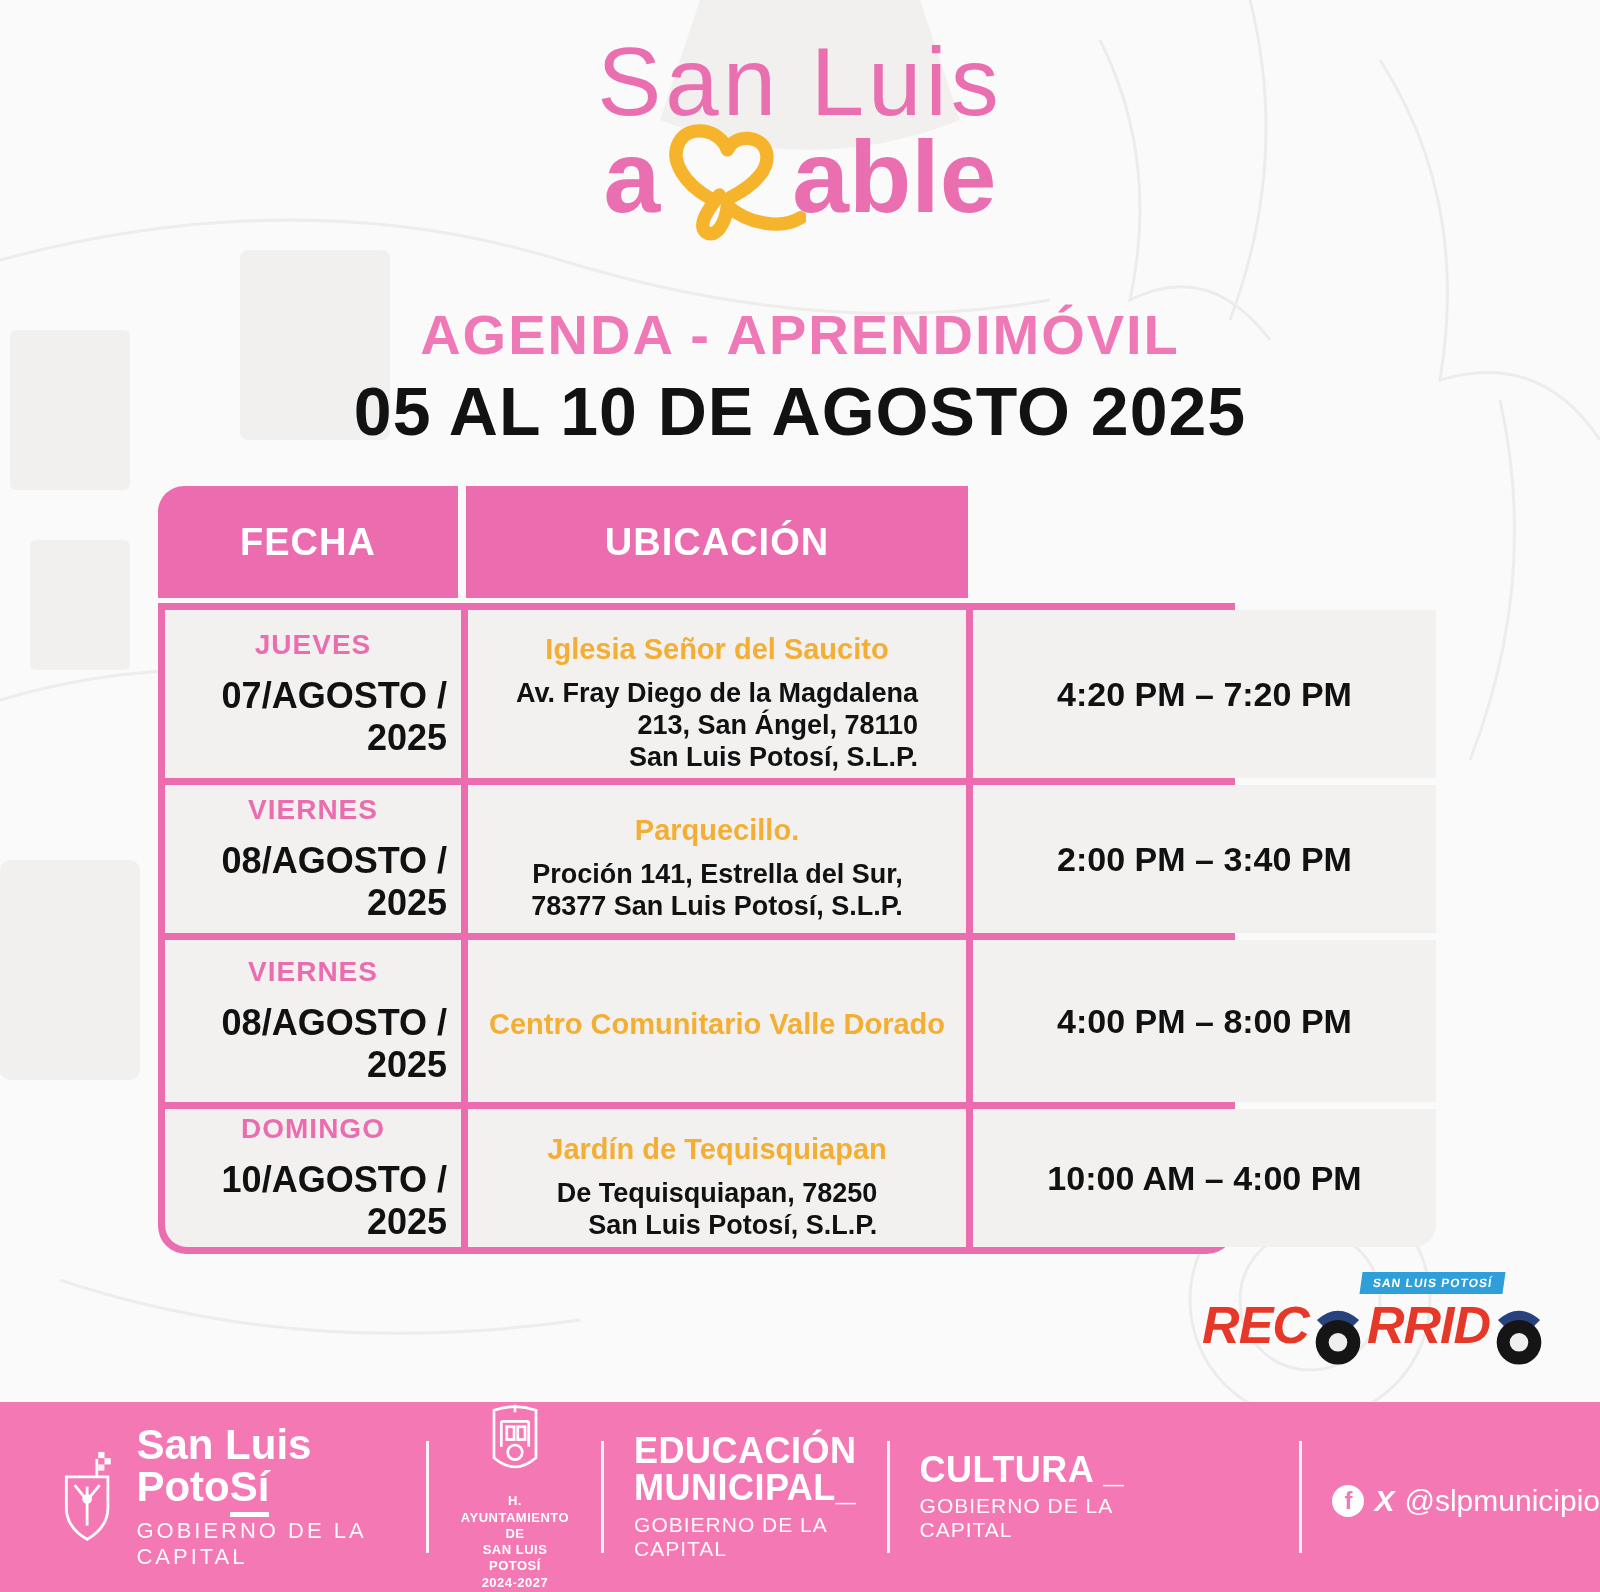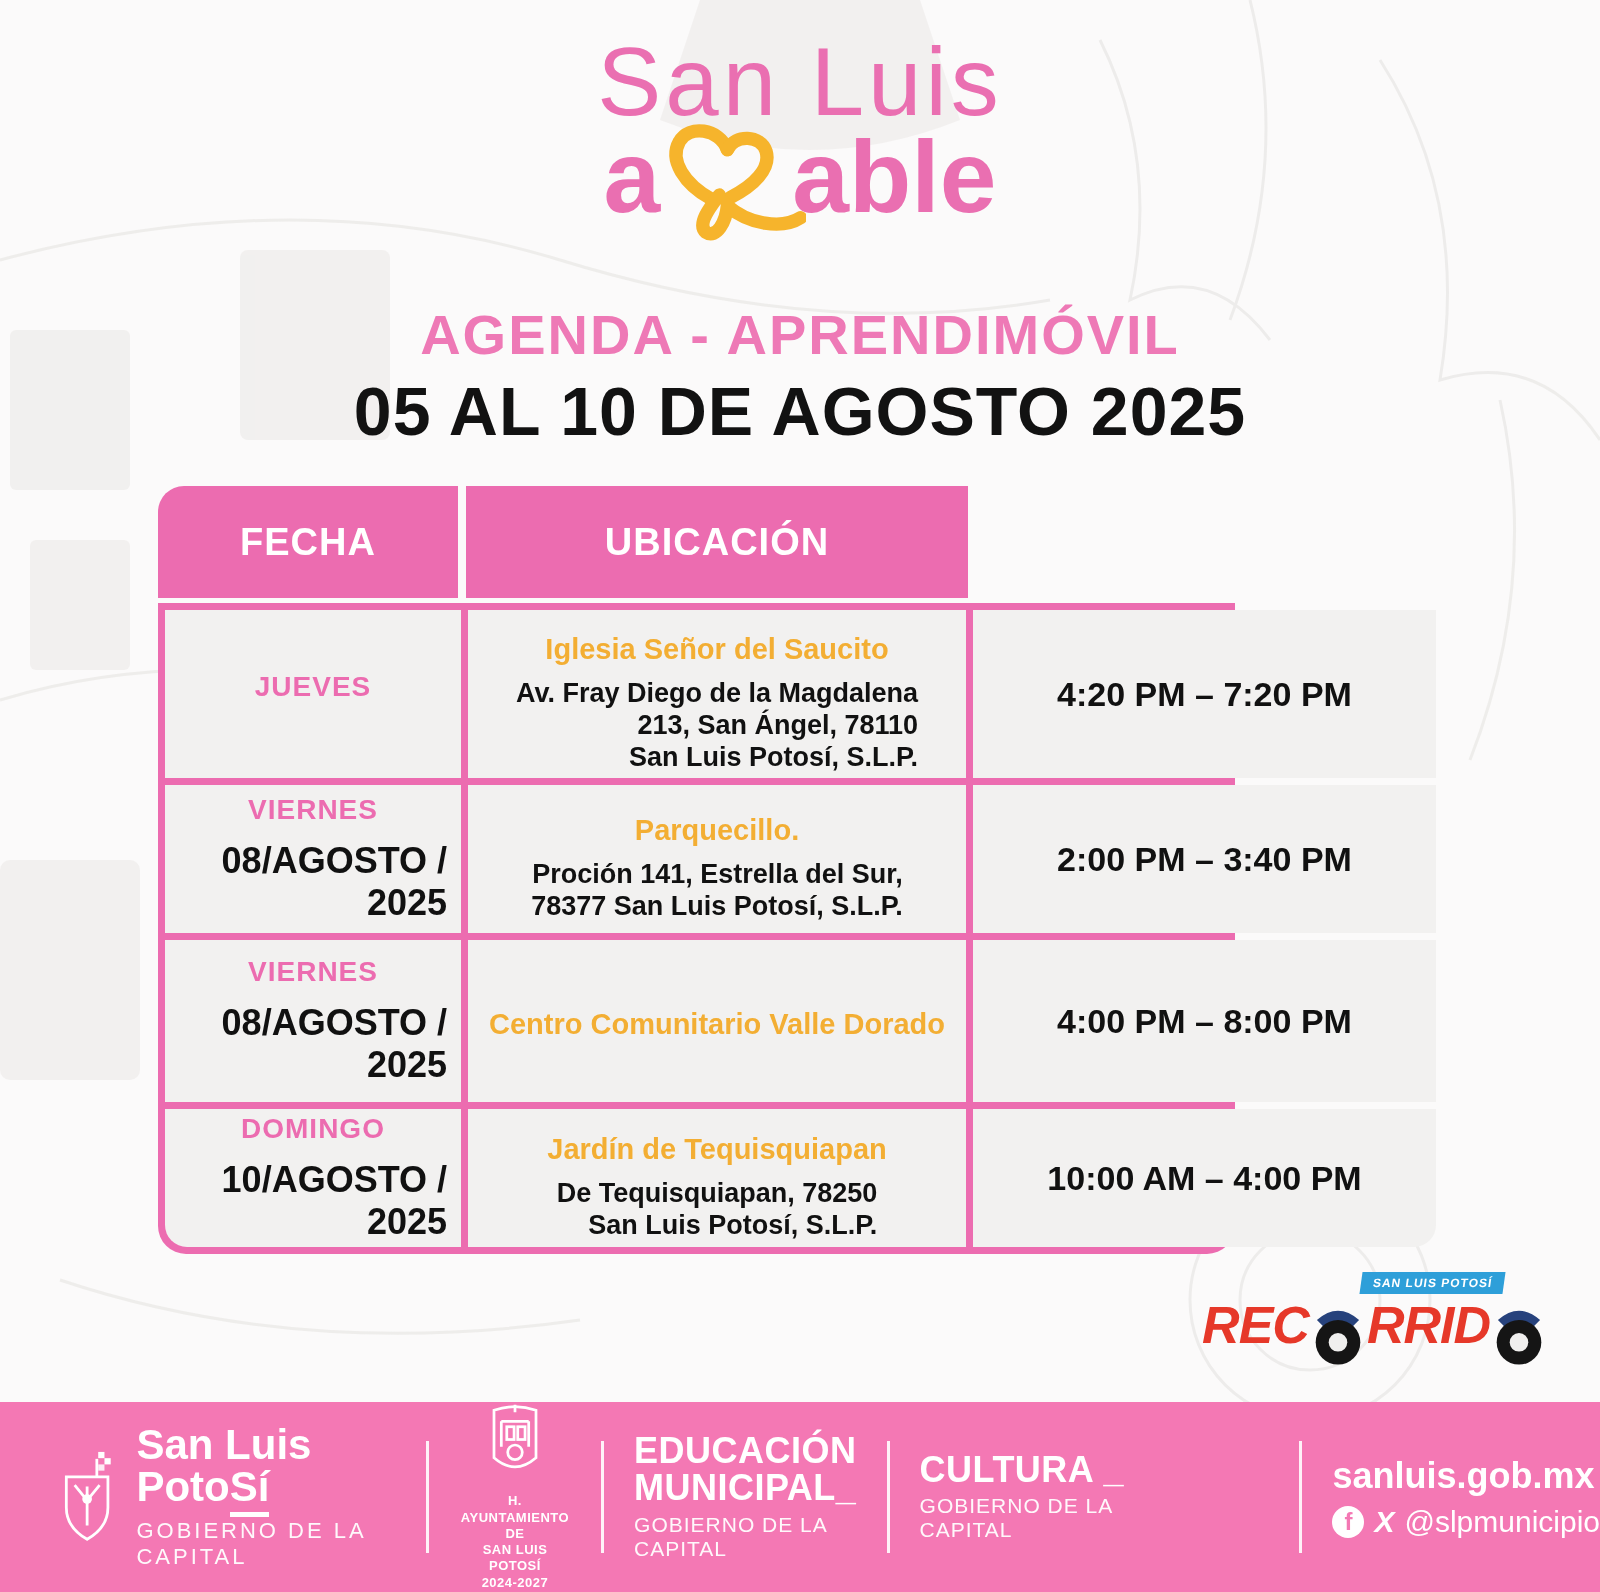--- a/index.html
+++ b/index.html
@@ -114,20 +114,21 @@
 
 <div class="schedule">
   <div class="sched-head">
     <div class="head-cell first">FECHA</div>
     <div class="head-cell">UBICACIÓN</div>
   </div>
   <div class="sched-body">
 
     <div class="cell">
       <div class="day">JUEVES</div>
+      <div class="date">07/AGOSTO / 2025</div>
     </div>
     <div class="cell">
       <div class="venue">Iglesia Señor del Saucito</div>
       <div class="address">
         <div>Av. Fray Diego de la Magdalena</div>
         <div>213, San Ángel, 78110</div>
         <div>San Luis Potosí, S.L.P.</div>
       </div>
     </div>
     <div class="cell">
@@ -248,21 +249,20 @@
   <div class="f-divider"></div>
 
   <div class="dep cultura-block">
     <div class="dep-big">CULTURA _</div>
     <div class="dep-sub">GOBIERNO DE LA CAPITAL</div>
   </div>
 
   <div class="f-divider"></div>
 
   <div class="web">
-    <div class="web-url">sanluis.gob.mx</div>
     <div class="web-social">
       <div class="fb-circle">f</div>
       <div class="x-glyph">X</div>
       <div class="web-handle">@slpmunicipio</div>
     </div>
   </div>
 
 </div>
 
 </body></html>

